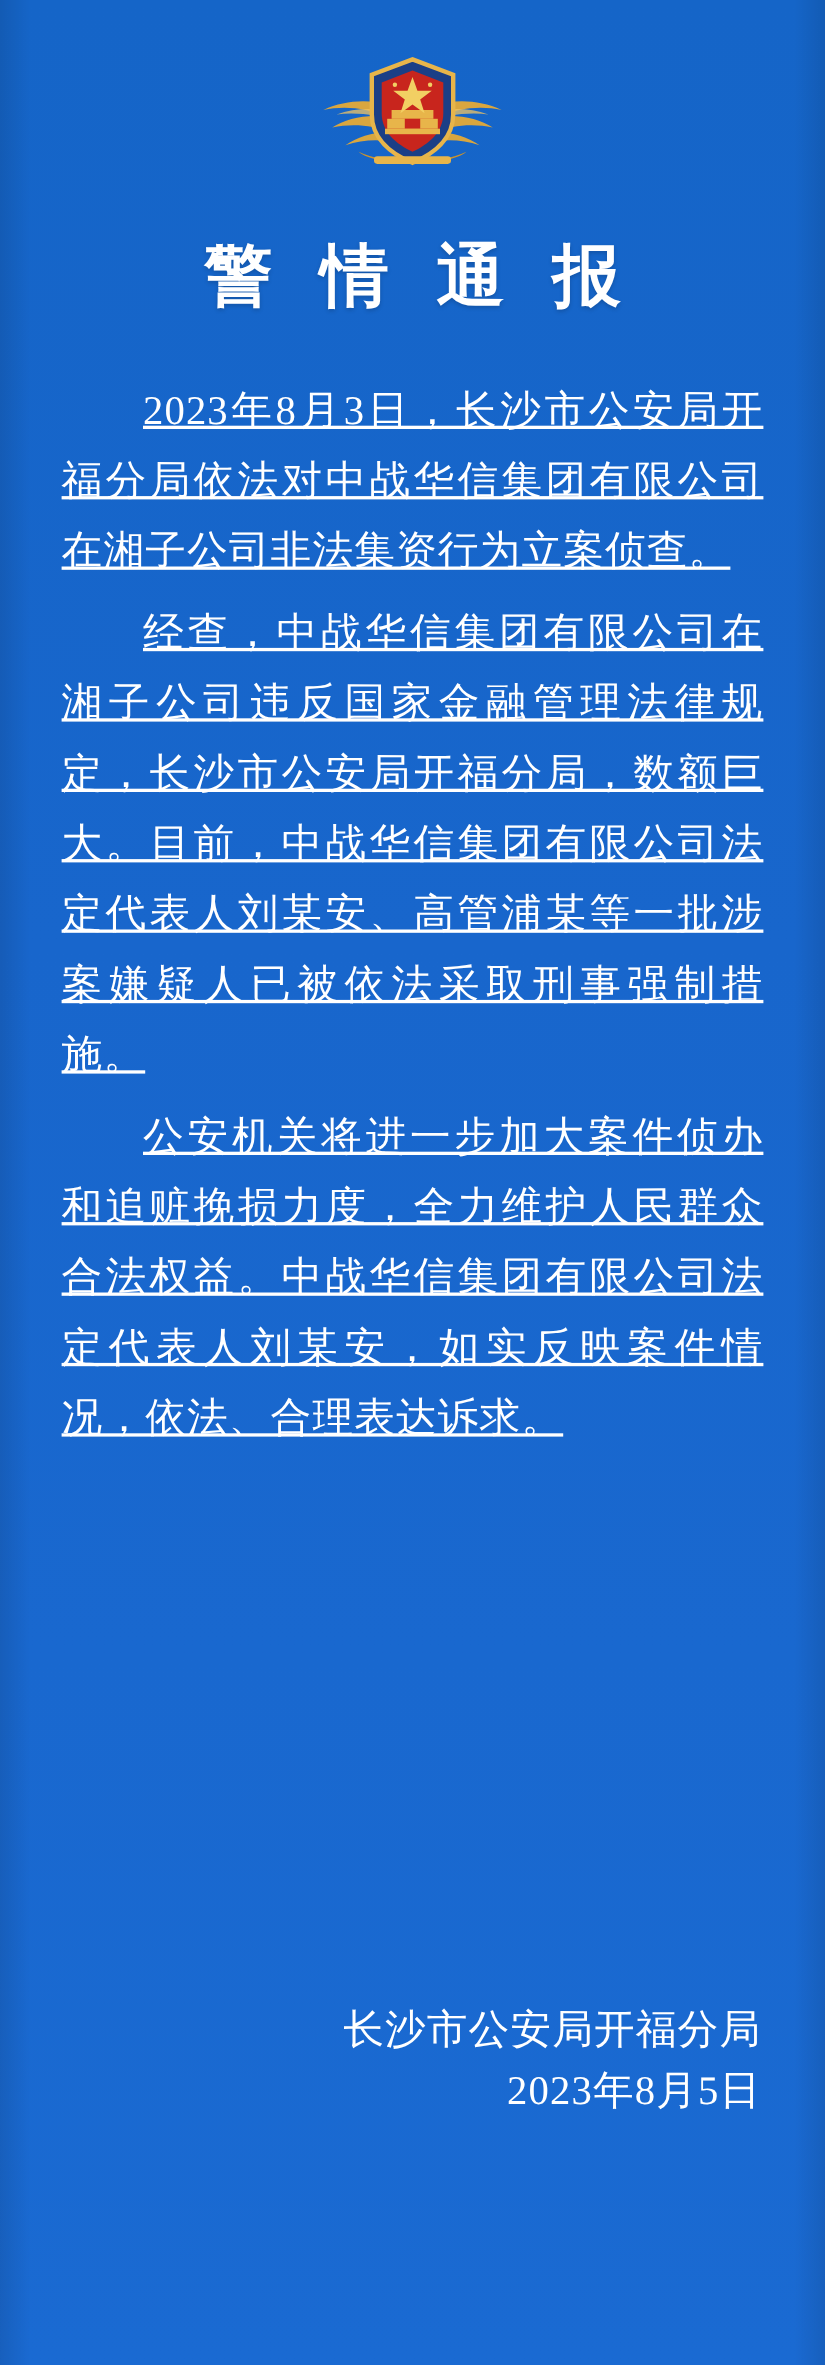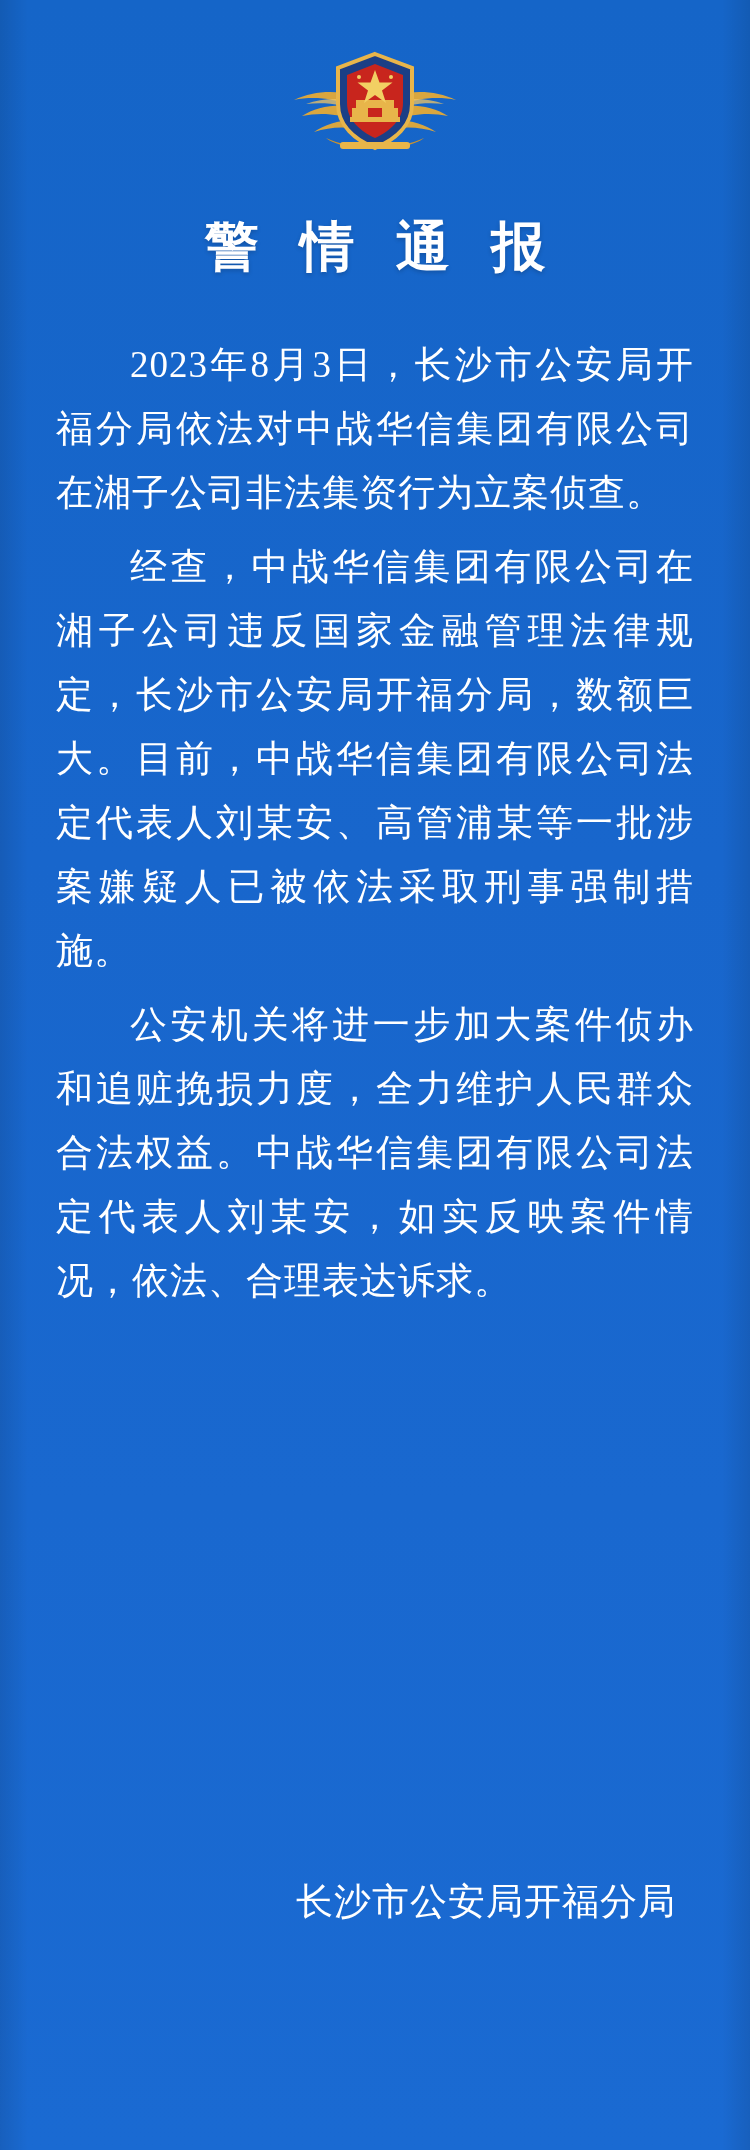--- a/index.html
+++ b/index.html
@@ -48,49 +48,50 @@
     width: 190px;
     height: 126px;
   }
   .emblem svg { display: block; }
 
   
   .title {
     margin-top: 46px;
     text-align: center;
     color: #ffffff;
-    font-size: 54px;
+    font-size: 62px;
     font-weight: bold;
     letter-spacing: 14px;
     text-indent: 14px;
     line-height: 1.1;
     text-shadow: 0 2px 4px rgba(0,0,0,0.18);
     font-family: "Liberation Serif", "DejaVu Serif", serif;
   }
 
   
   .body {
     margin: 56px 56px 0 56px;
     color: #ffffff;
+    text-decoration: underline;
   }
   .para {
     font-size: 37px;
     line-height: 64px;
     text-indent: 2em;
     text-align: justify;
     text-justify: inter-ideograph;
     letter-spacing: 1px;
     margin: 0 0 10px 0;
     font-family: "Liberation Serif", "DejaVu Serif", serif;
   }
 
   
   .signature {
     position: absolute;
-    right: 74px;
+    right: 58px;
     bottom: 220px;
     text-align: right;
     color: #ffffff;
   }
   .sig-line {
     font-size: 37px;
     line-height: 56px;
     letter-spacing: 1px;
     font-family: "Liberation Serif", "DejaVu Serif", serif;
   }
@@ -137,15 +138,16 @@
   <div class="title">警 情 通 报</div>
 
   <div class="body">
     <p class="para">2023年8月3日，长沙市公安局开福分局依法对中战华信集团有限公司在湘子公司非法集资行为立案侦查。</p>
     <p class="para">经查，中战华信集团有限公司在湘子公司违反国家金融管理法律规定，长沙市公安局开福分局，数额巨大。目前，中战华信集团有限公司法定代表人刘某安、高管浦某等一批涉案嫌疑人已被依法采取刑事强制措施。</p>
     <p class="para">公安机关将进一步加大案件侦办和追赃挽损力度，全力维护人民群众合法权益。中战华信集团有限公司法定代表人刘某安，如实反映案件情况，依法、合理表达诉求。</p>
   </div>
 
   <div class="signature">
     <div class="sig-line">长沙市公安局开福分局</div>
+    <div class="sig-line">2023年8月5日</div>
   </div>
 
 </div>
 
 </body></html>

